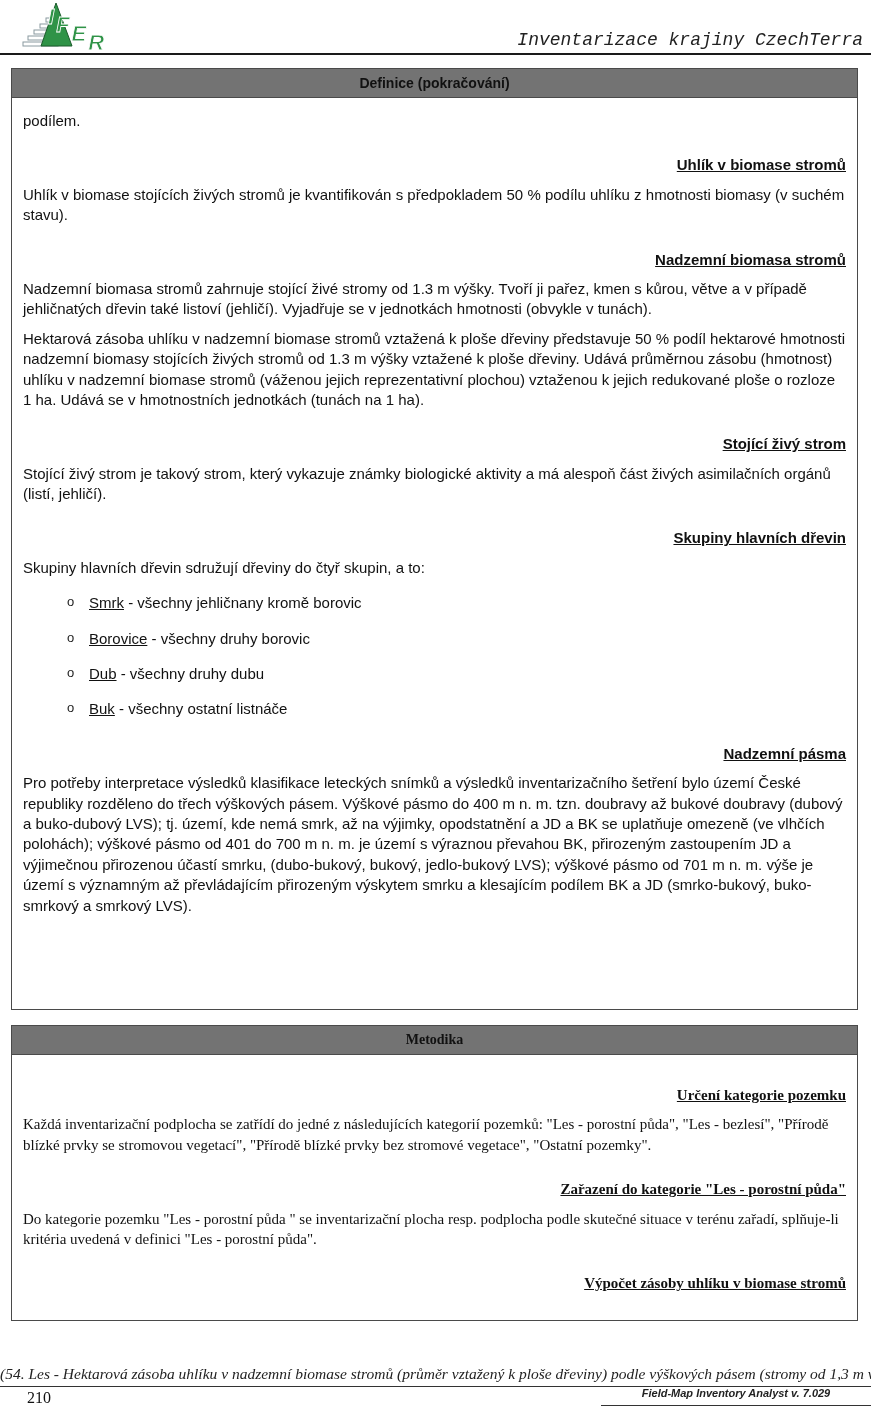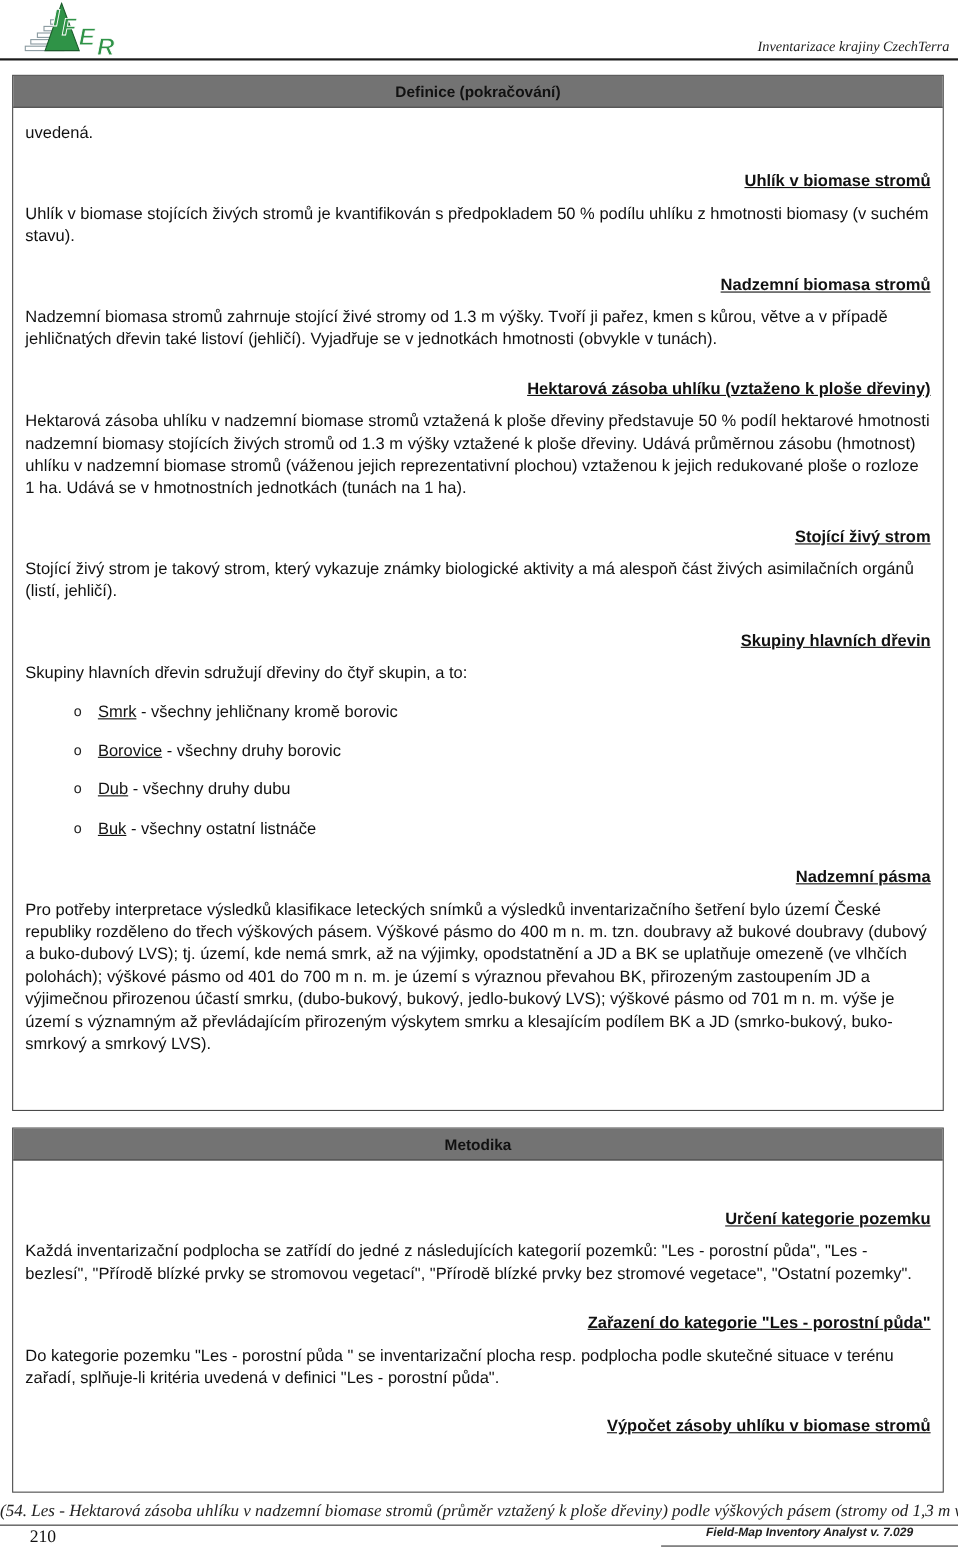--- a/index.html
+++ b/index.html
@@ -11,31 +11,31 @@
   .page{width:871px;height:1410px;position:relative;}
 
   
   .doc-header{
     position:absolute;top:0;left:0;right:0;height:53px;
     border-bottom:2px solid #1a1a1a;
   }
   .logo-wrap{position:absolute;left:20px;top:2px;}
   .doc-title{
     position:absolute;right:8px;bottom:3px;
-    font-family:Liberation Serif, serif;
-    font-style:italic;font-size:13px;color:#222;
+    font-family:Liberation Mono, monospace;
+    font-style:italic;font-size:18px;color:#222;
   }
 
   
   .framed-box{
     position:absolute;left:11px;width:847px;
     border:1px solid #4a4a4a;background:#fff;box-sizing:border-box;
   }
   .box-definice{top:68px;height:942px;}
-  .box-metodika{top:1025px;height:332px;}
+  .box-metodika{top:1025px;height:296px;font-family:Liberation Serif, serif;}
   .box-bar{
     height:28px;background:#737373;border-bottom:1px solid #4a4a4a;
     display:flex;align-items:center;justify-content:center;
     font-size:14px;font-weight:bold;color:#111;
   }
   .box-body{padding:13px 11px 0 11px;font-size:15px;line-height:1.36;}
   .box-body p{margin:9px 0 0 0;}
   .box-body p.first{margin-top:0;}
   h2.sec{
     font-size:15px;font-weight:bold;text-decoration:underline;
@@ -95,29 +95,28 @@
         </text>
       </svg>
     </div>
     <div class="doc-title">Inventarizace krajiny CzechTerra</div>
   </div>
 
   <div class="framed-box box-definice">
     <div class="box-bar">Definice (pokračování)</div>
     <div class="box-body">
 
-      <p class="first">uvedená.</p>
+      <p class="first">podílem.</p>
 
       <h2 class="sec">Uhlík v biomase stromů</h2>
       <p>Uhlík v biomase stojících živých stromů je kvantifikován s předpokladem 50 % podílu uhlíku z hmotnosti biomasy (v suchém stavu).</p>
 
       <h2 class="sec">Nadzemní biomasa stromů</h2>
       <p>Nadzemní biomasa stromů zahrnuje stojící živé stromy od 1.3 m výšky. Tvoří ji pařez, kmen s kůrou, větve a v případě jehličnatých dřevin také listoví (jehličí). Vyjadřuje se v jednotkách hmotnosti (obvykle v tunách).</p>
 
-      <h2 class="sec">Hektarová zásoba uhlíku (vztaženo k ploše dřeviny)</h2>
       <p>Hektarová zásoba uhlíku v nadzemní biomase stromů vztažená k ploše dřeviny představuje 50 % podíl hektarové hmotnosti nadzemní biomasy stojících živých stromů od 1.3 m výšky vztažené k ploše dřeviny. Udává průměrnou zásobu (hmotnost) uhlíku v nadzemní biomase stromů (váženou jejich reprezentativní plochou) vztaženou k jejich redukované ploše o rozloze 1 ha. Udává se v hmotnostních jednotkách (tunách na 1 ha).</p>
 
       <h2 class="sec">Stojící živý strom</h2>
       <p>Stojící živý strom je takový strom, který vykazuje známky biologické aktivity a má alespoň část živých asimilačních orgánů (listí, jehličí).</p>
 
       <h2 class="sec">Skupiny hlavních dřevin</h2>
       <p>Skupiny hlavních dřevin sdružují dřeviny do čtyř skupin, a to:</p>
 
       <div class="bullet-list">
         <div class="bullet-item">
@@ -139,21 +138,21 @@
       </div>
 
       <h2 class="sec">Nadzemní pásma</h2>
       <p>Pro potřeby interpretace výsledků klasifikace leteckých snímků a výsledků inventarizačního šetření bylo území České republiky rozděleno do třech výškových pásem. Výškové pásmo do 400 m n. m. tzn. doubravy až bukové doubravy  (dubový a buko-dubový LVS); tj. území, kde nemá smrk, až na výjimky, opodstatnění a JD a BK se uplatňuje omezeně (ve vlhčích polohách); výškové pásmo od 401 do 700 m n. m. je území s výraznou převahou BK, přirozeným zastoupením JD a výjimečnou přirozenou účastí smrku, (dubo-bukový, bukový, jedlo-bukový LVS); výškové pásmo od 701 m n. m. výše je území s významným až převládajícím přirozeným výskytem smrku a klesajícím podílem BK a JD (smrko-bukový, buko-smrkový a smrkový LVS).</p>
 
     </div>
   </div>
 
   <div class="framed-box box-metodika">
     <div class="box-bar">Metodika</div>
-    <div class="box-body" style="padding-top:44px;">
+    <div class="box-body" style="padding-top:30px;">
 
       <h2 class="sec" style="margin-top:0;">Určení kategorie pozemku</h2>
       <p>Každá inventarizační podplocha se zatřídí do jedné z následujících kategorií pozemků: "Les - porostní půda", "Les - bezlesí", "Přírodě blízké prvky se stromovou vegetací", "Přírodě blízké prvky bez stromové vegetace", "Ostatní pozemky".</p>
 
       <h2 class="sec">Zařazení do kategorie "Les - porostní půda"</h2>
       <p>Do kategorie pozemku "Les - porostní půda " se inventarizační plocha resp. podplocha podle skutečné situace v terénu zařadí, splňuje-li kritéria uvedená v definici "Les - porostní půda".</p>
 
       <h2 class="sec">Výpočet zásoby uhlíku v biomase stromů</h2>
 
     </div>

